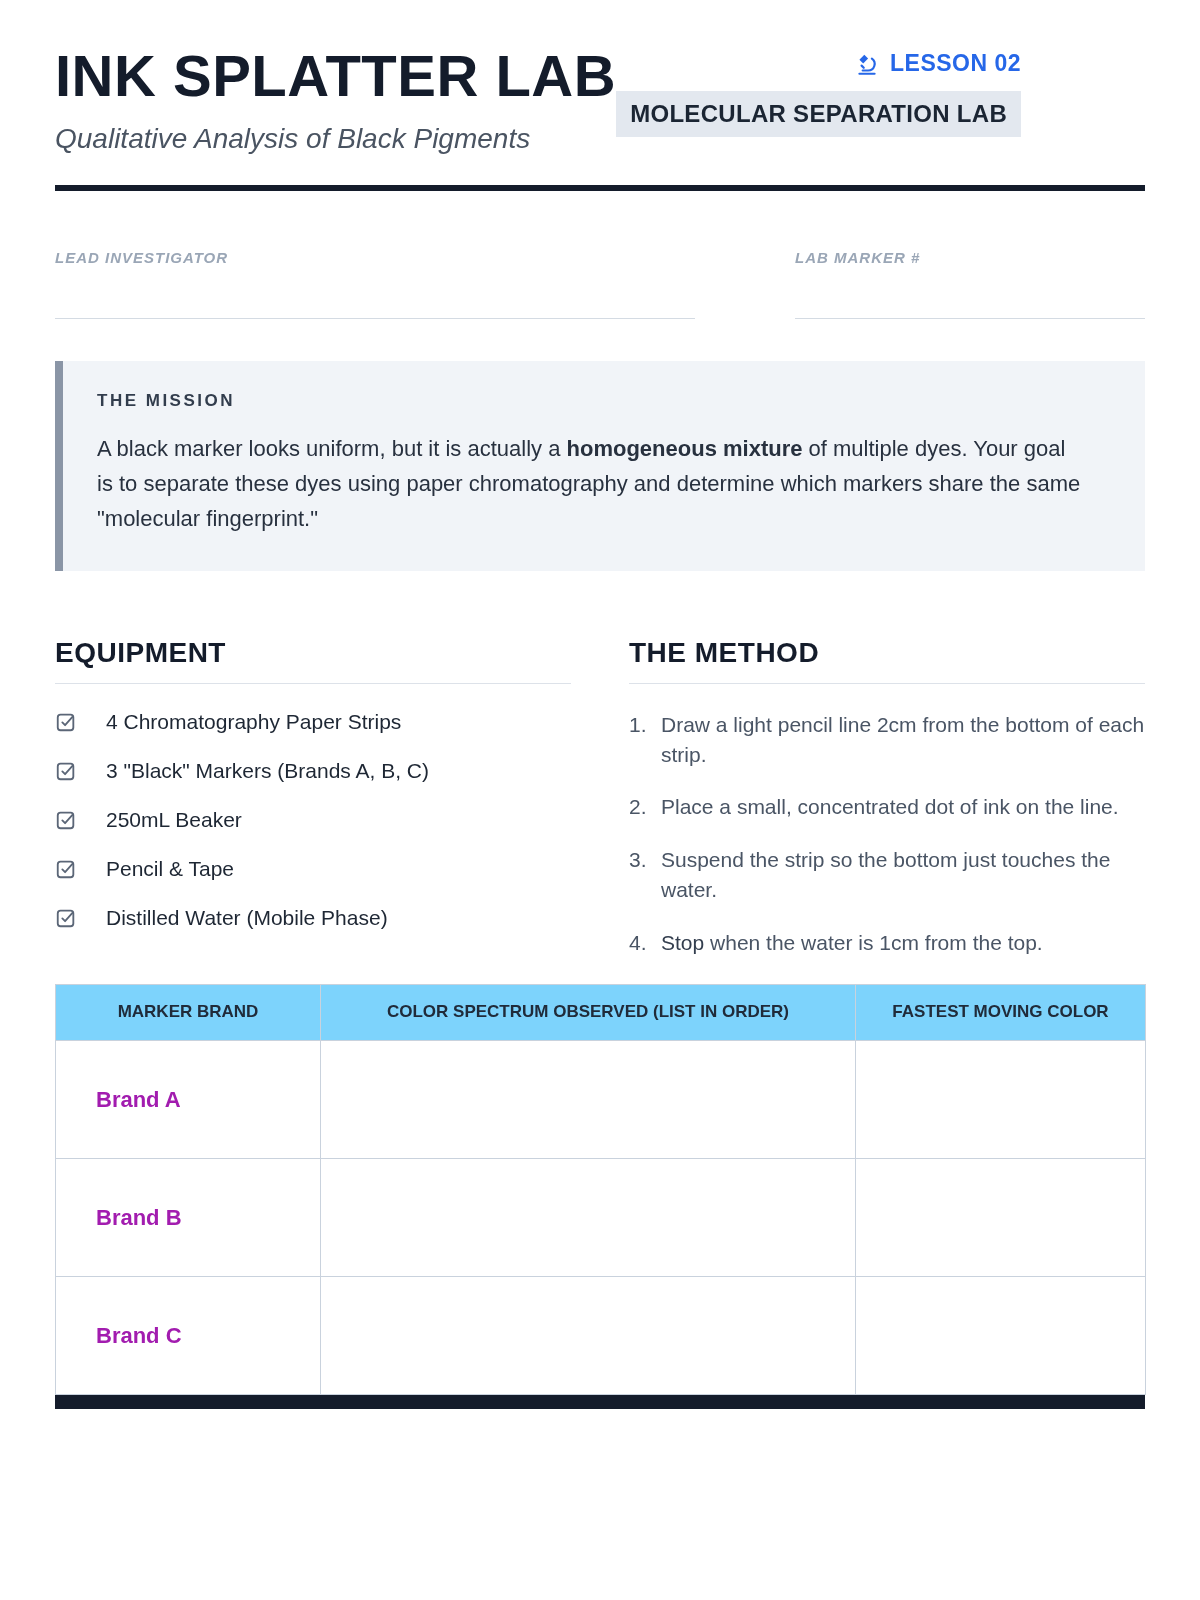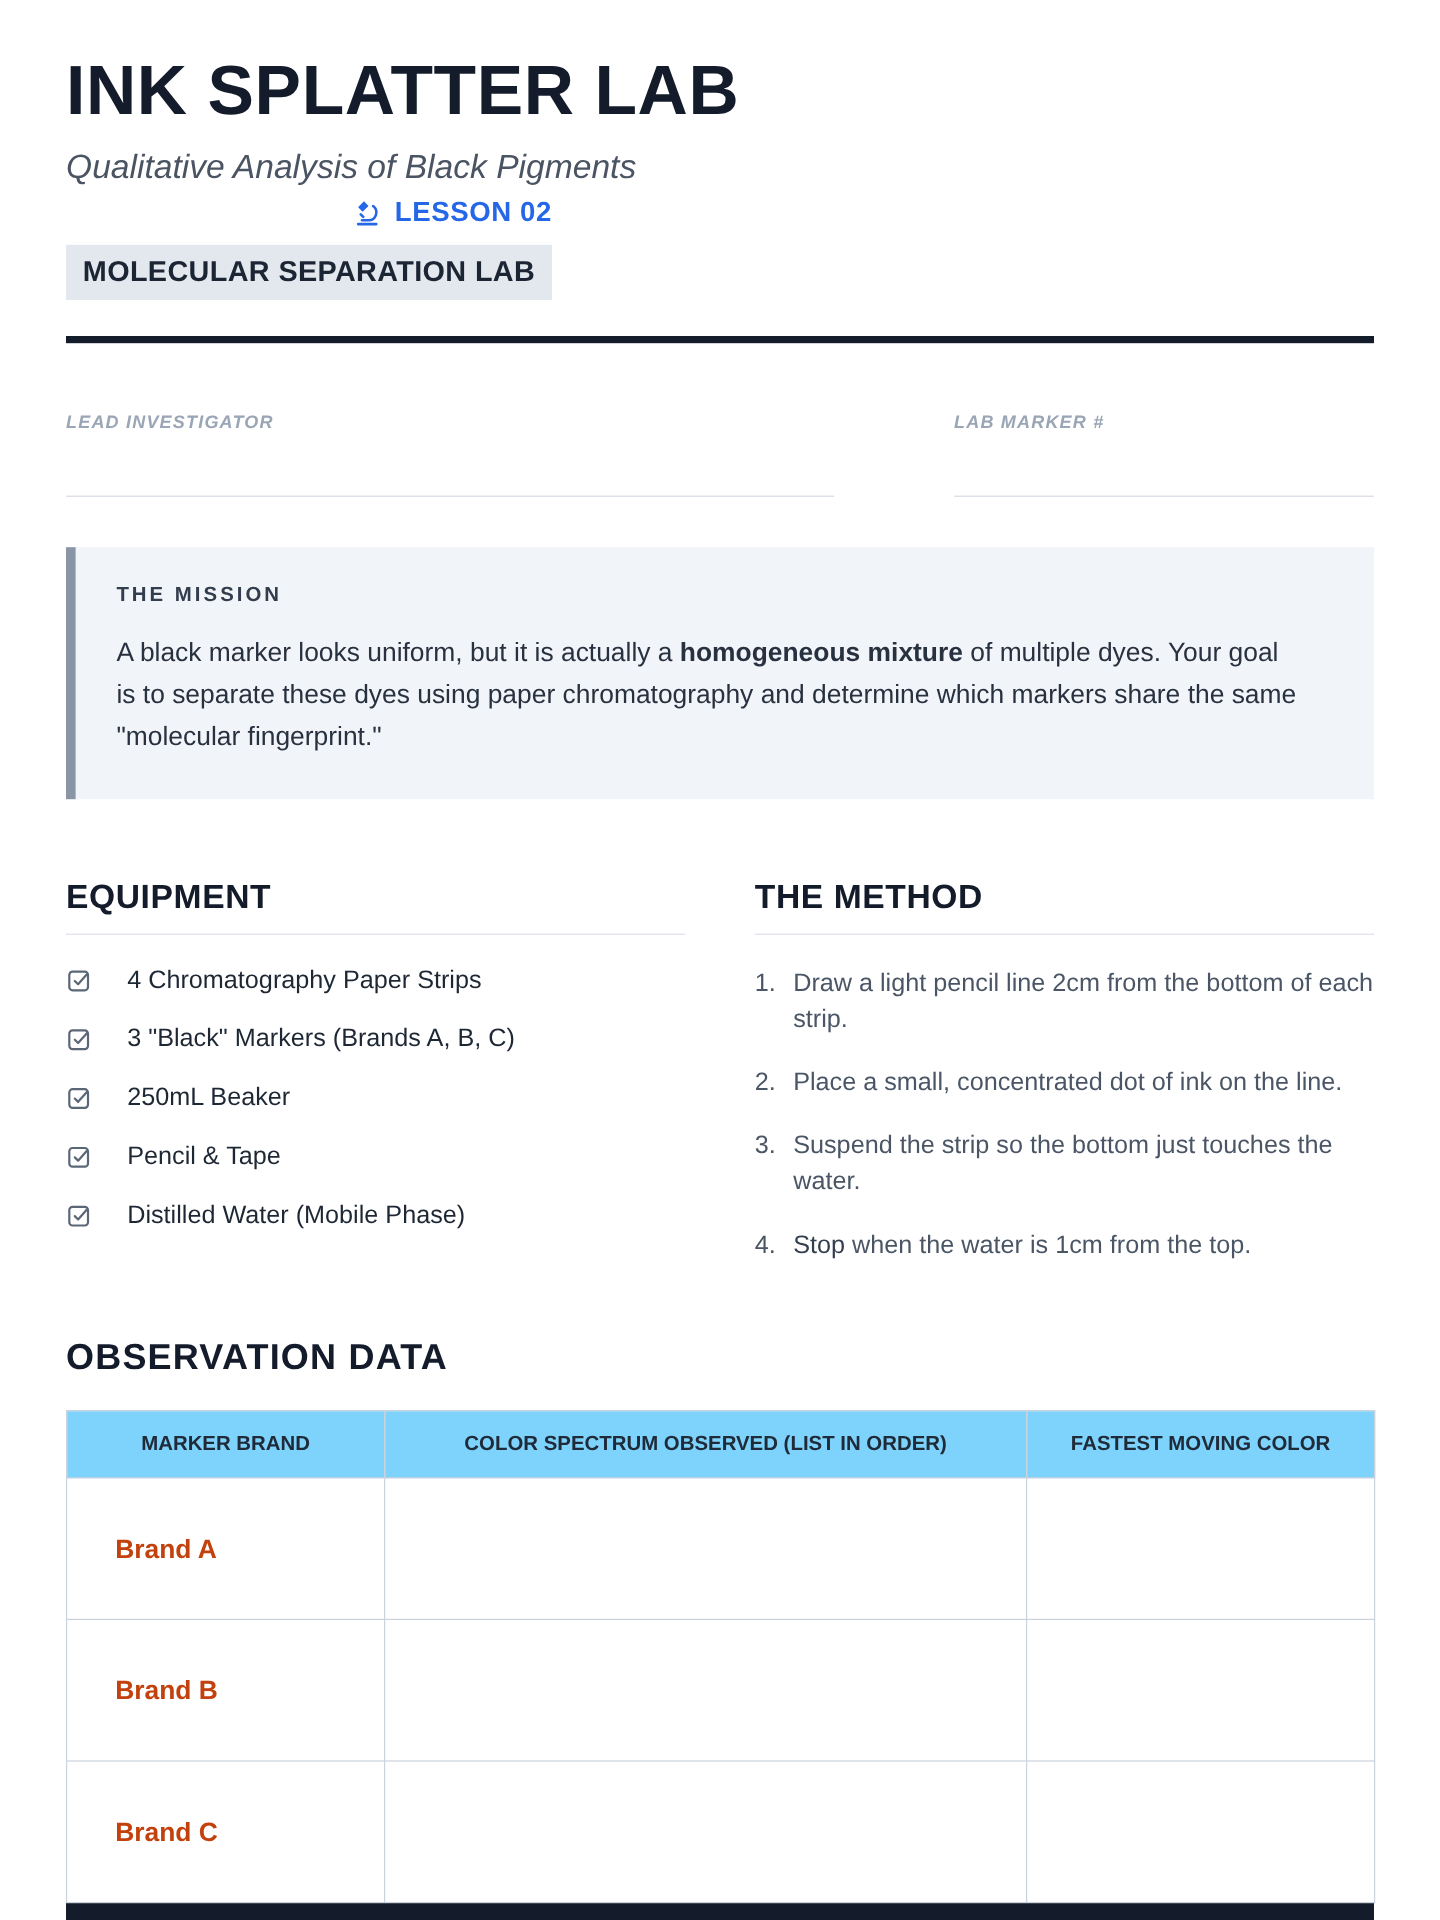--- a/index.html
+++ b/index.html
@@ -6,21 +6,21 @@
   html, body { background: #ffffff; }
   body {
     width: 1200px; height: 1600px;
     font-family: "Liberation Sans", sans-serif;
     color: #1b2533;
     overflow: hidden;
   }
   .page { width: 1200px; height: 1600px; padding: 42px 55px 0 55px; position: relative; }
 
   
-  .header { display: flex; align-items: flex-start; flex-direction: column; }
+  .header { display: flex; align-items: flex-start; }
   .title {
     font-size: 58px; font-weight: 800; letter-spacing: 0.5px;
     color: #141c2b;
   }
   .subtitle {
     margin-top: 14px; font-size: 28px; font-style: italic; color: #4a5462;
   }
   .header-right { display: flex; flex-direction: column; align-items: flex-end; margin-top: 8px; }
   .lesson-row { display: flex; align-items: center; gap: 10px; }
   .lesson-label { color: #2667e8; font-weight: bold; font-size: 23px; letter-spacing: 0.5px; }
@@ -74,21 +74,21 @@
   .obs-heading {
     margin-top: 62px; font-size: 30px; font-weight: 800; color: #141c2b; letter-spacing: 1px;
   }
   table.obs { margin-top: 26px; width: 1090px; border-collapse: collapse; table-layout: fixed; }
   table.obs th, table.obs td { border: 1px solid #c9d2dd; }
   table.obs th {
     background: #7dd3fc; font-size: 17px; font-weight: bold; color: #202b3a;
     padding: 16px 20px; text-align: center; line-height: 1.35;
   }
   table.obs td { background: #ffffff; height: 118px; }
-  td.brand-cell { font-size: 22px; font-weight: bold; color: #c2410c; padding-left: 40px; }
+  td.brand-cell { font-size: 22px; font-weight: bold; color: #a21caf; padding-left: 40px; }
   .col-brand { width: 265px; }
   .col-spectrum { width: 535px; }
   .col-fastest { width: 290px; }
 
   .footer-bar { margin-top: 0; height: 14px; background: #141c2b; width: 1090px; }
 </style>
 </head>
 <body>
 
 <div class="page">
@@ -216,21 +216,20 @@
         <div class="method-step">
           <span class="step-num">4.</span>
           <span class="step-text"><span class="bold">Stop</span><span> when the water is 1cm from the top.</span></span>
         </div>
 
       </div>
     </div>
 
   </div>
 
-  <div class="obs-heading">OBSERVATION DATA</div>
 
   <table class="obs">
     <colgroup>
       <col class="col-brand">
         <col class="col-spectrum">
         <col class="col-fastest">
     </colgroup>
     <thead>
       <tr>
         <th>MARKER BRAND</th>

